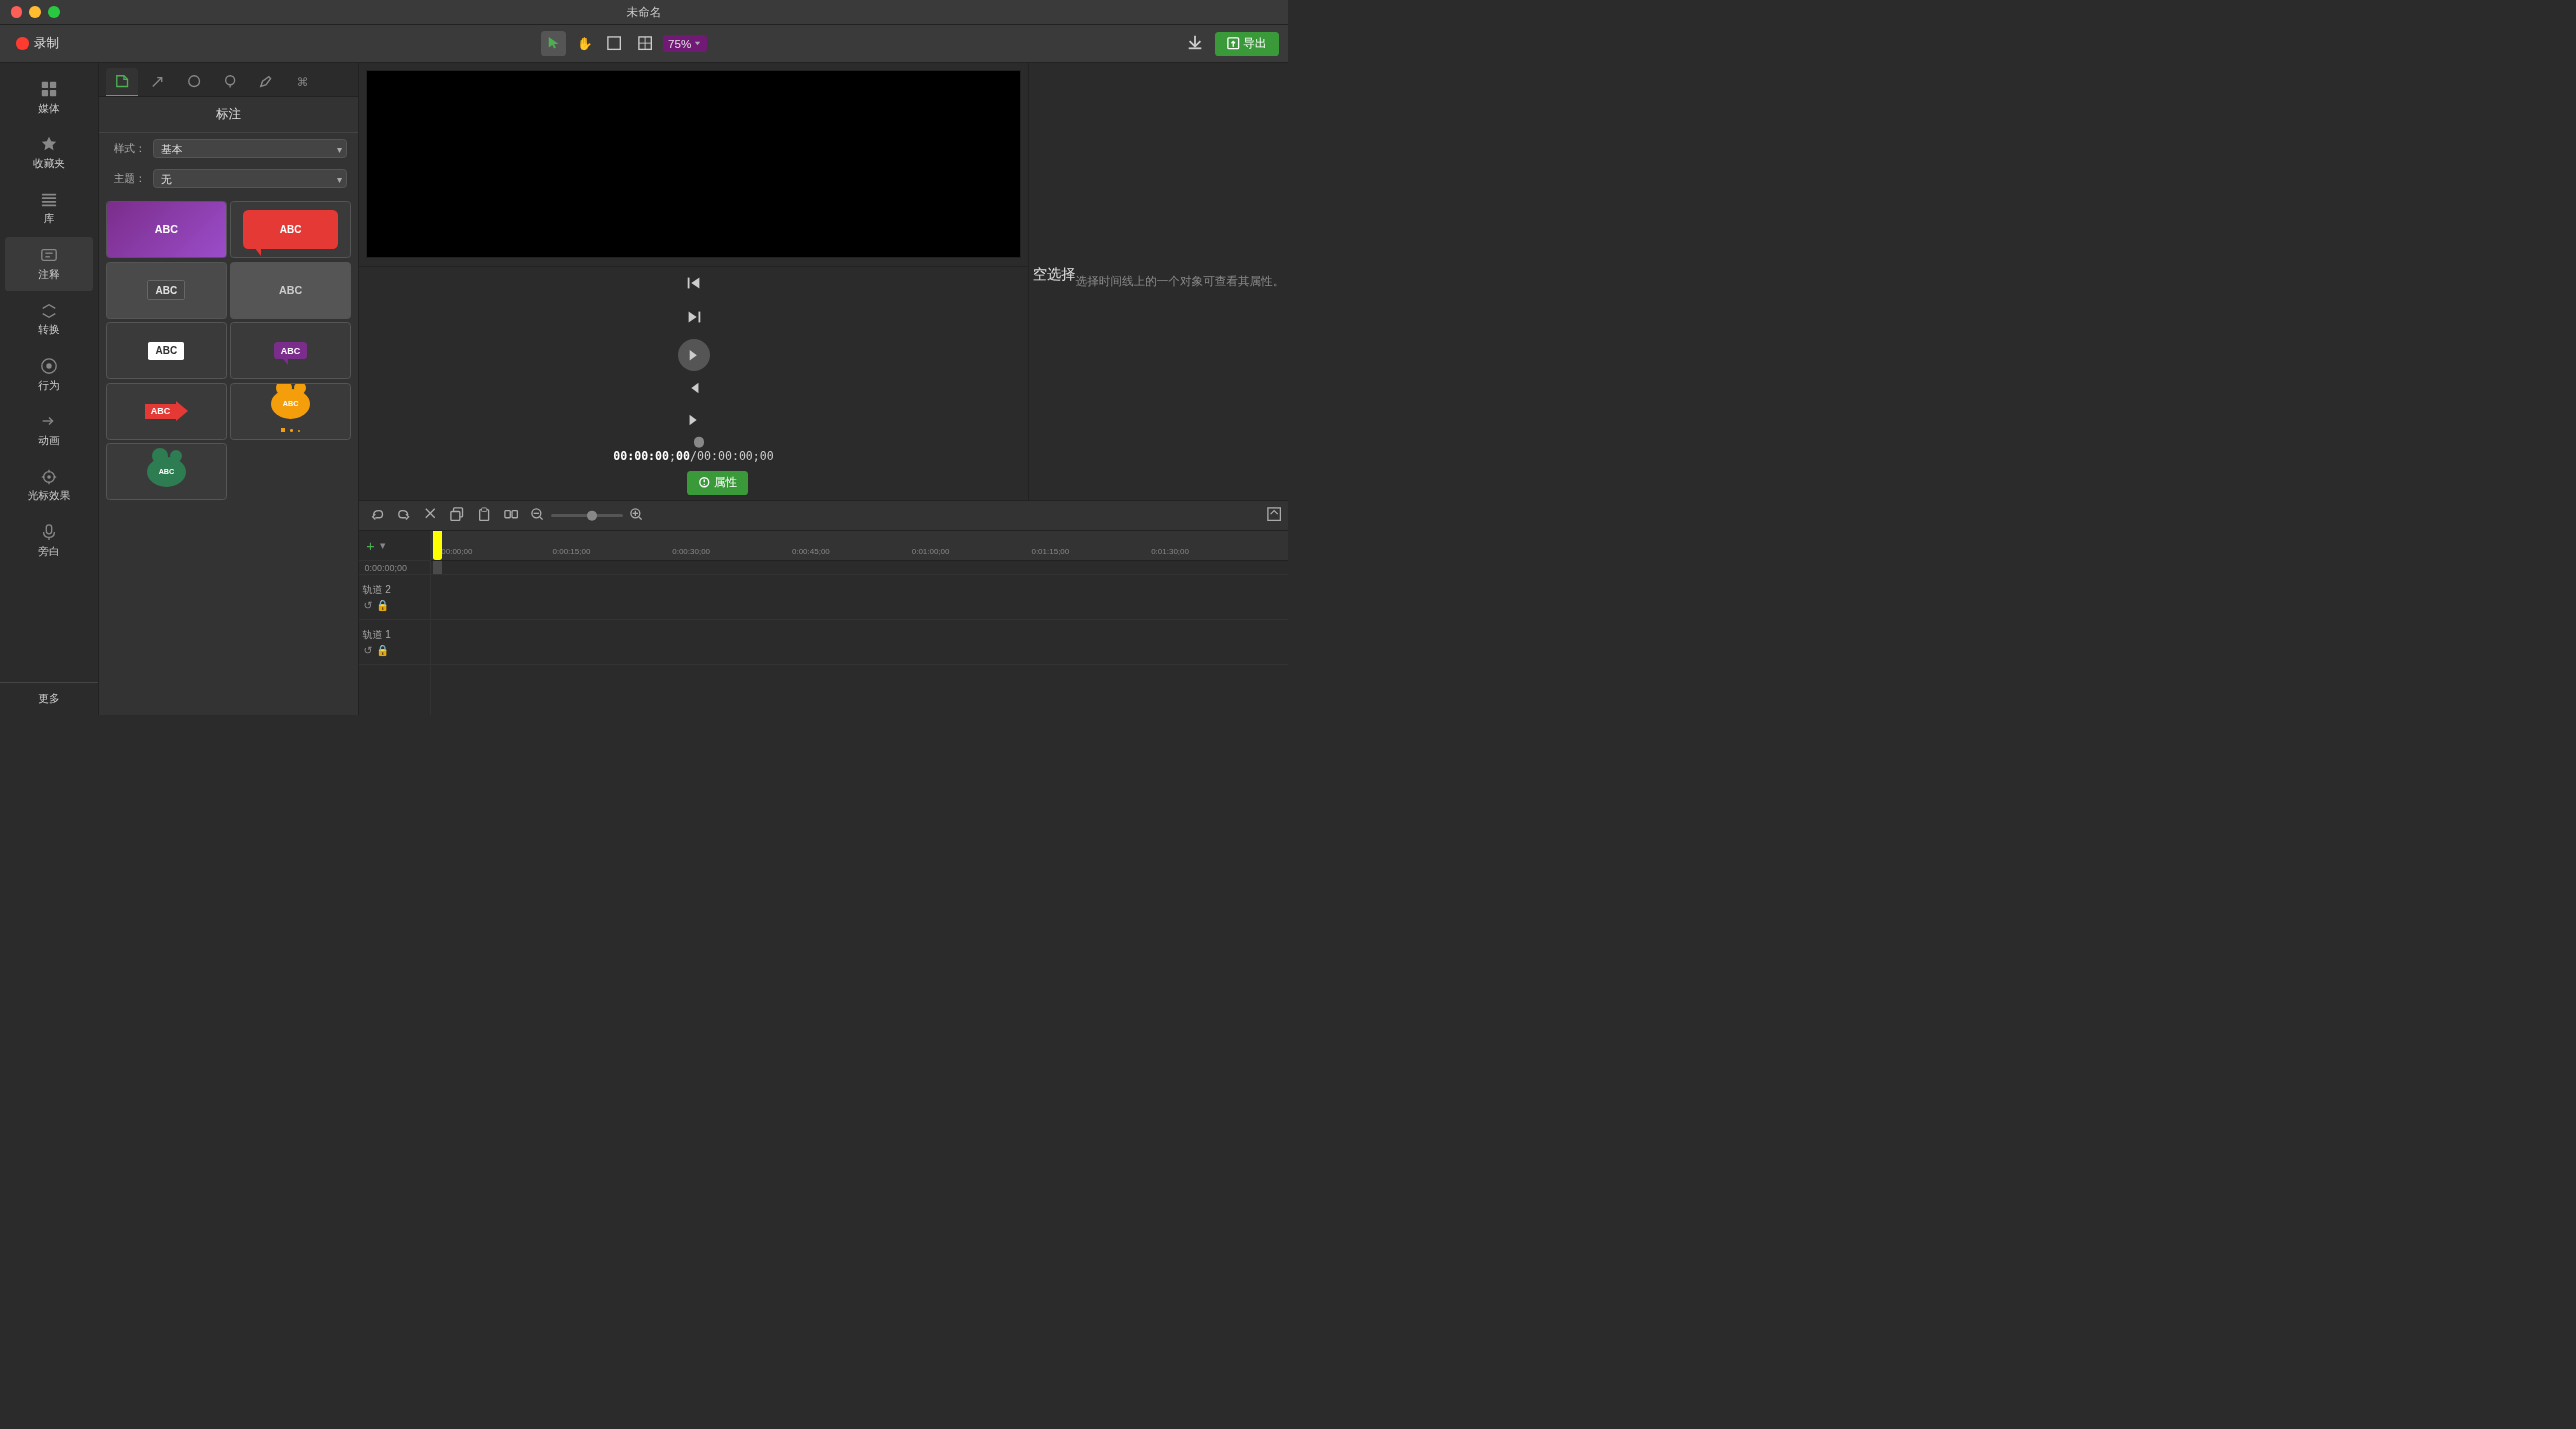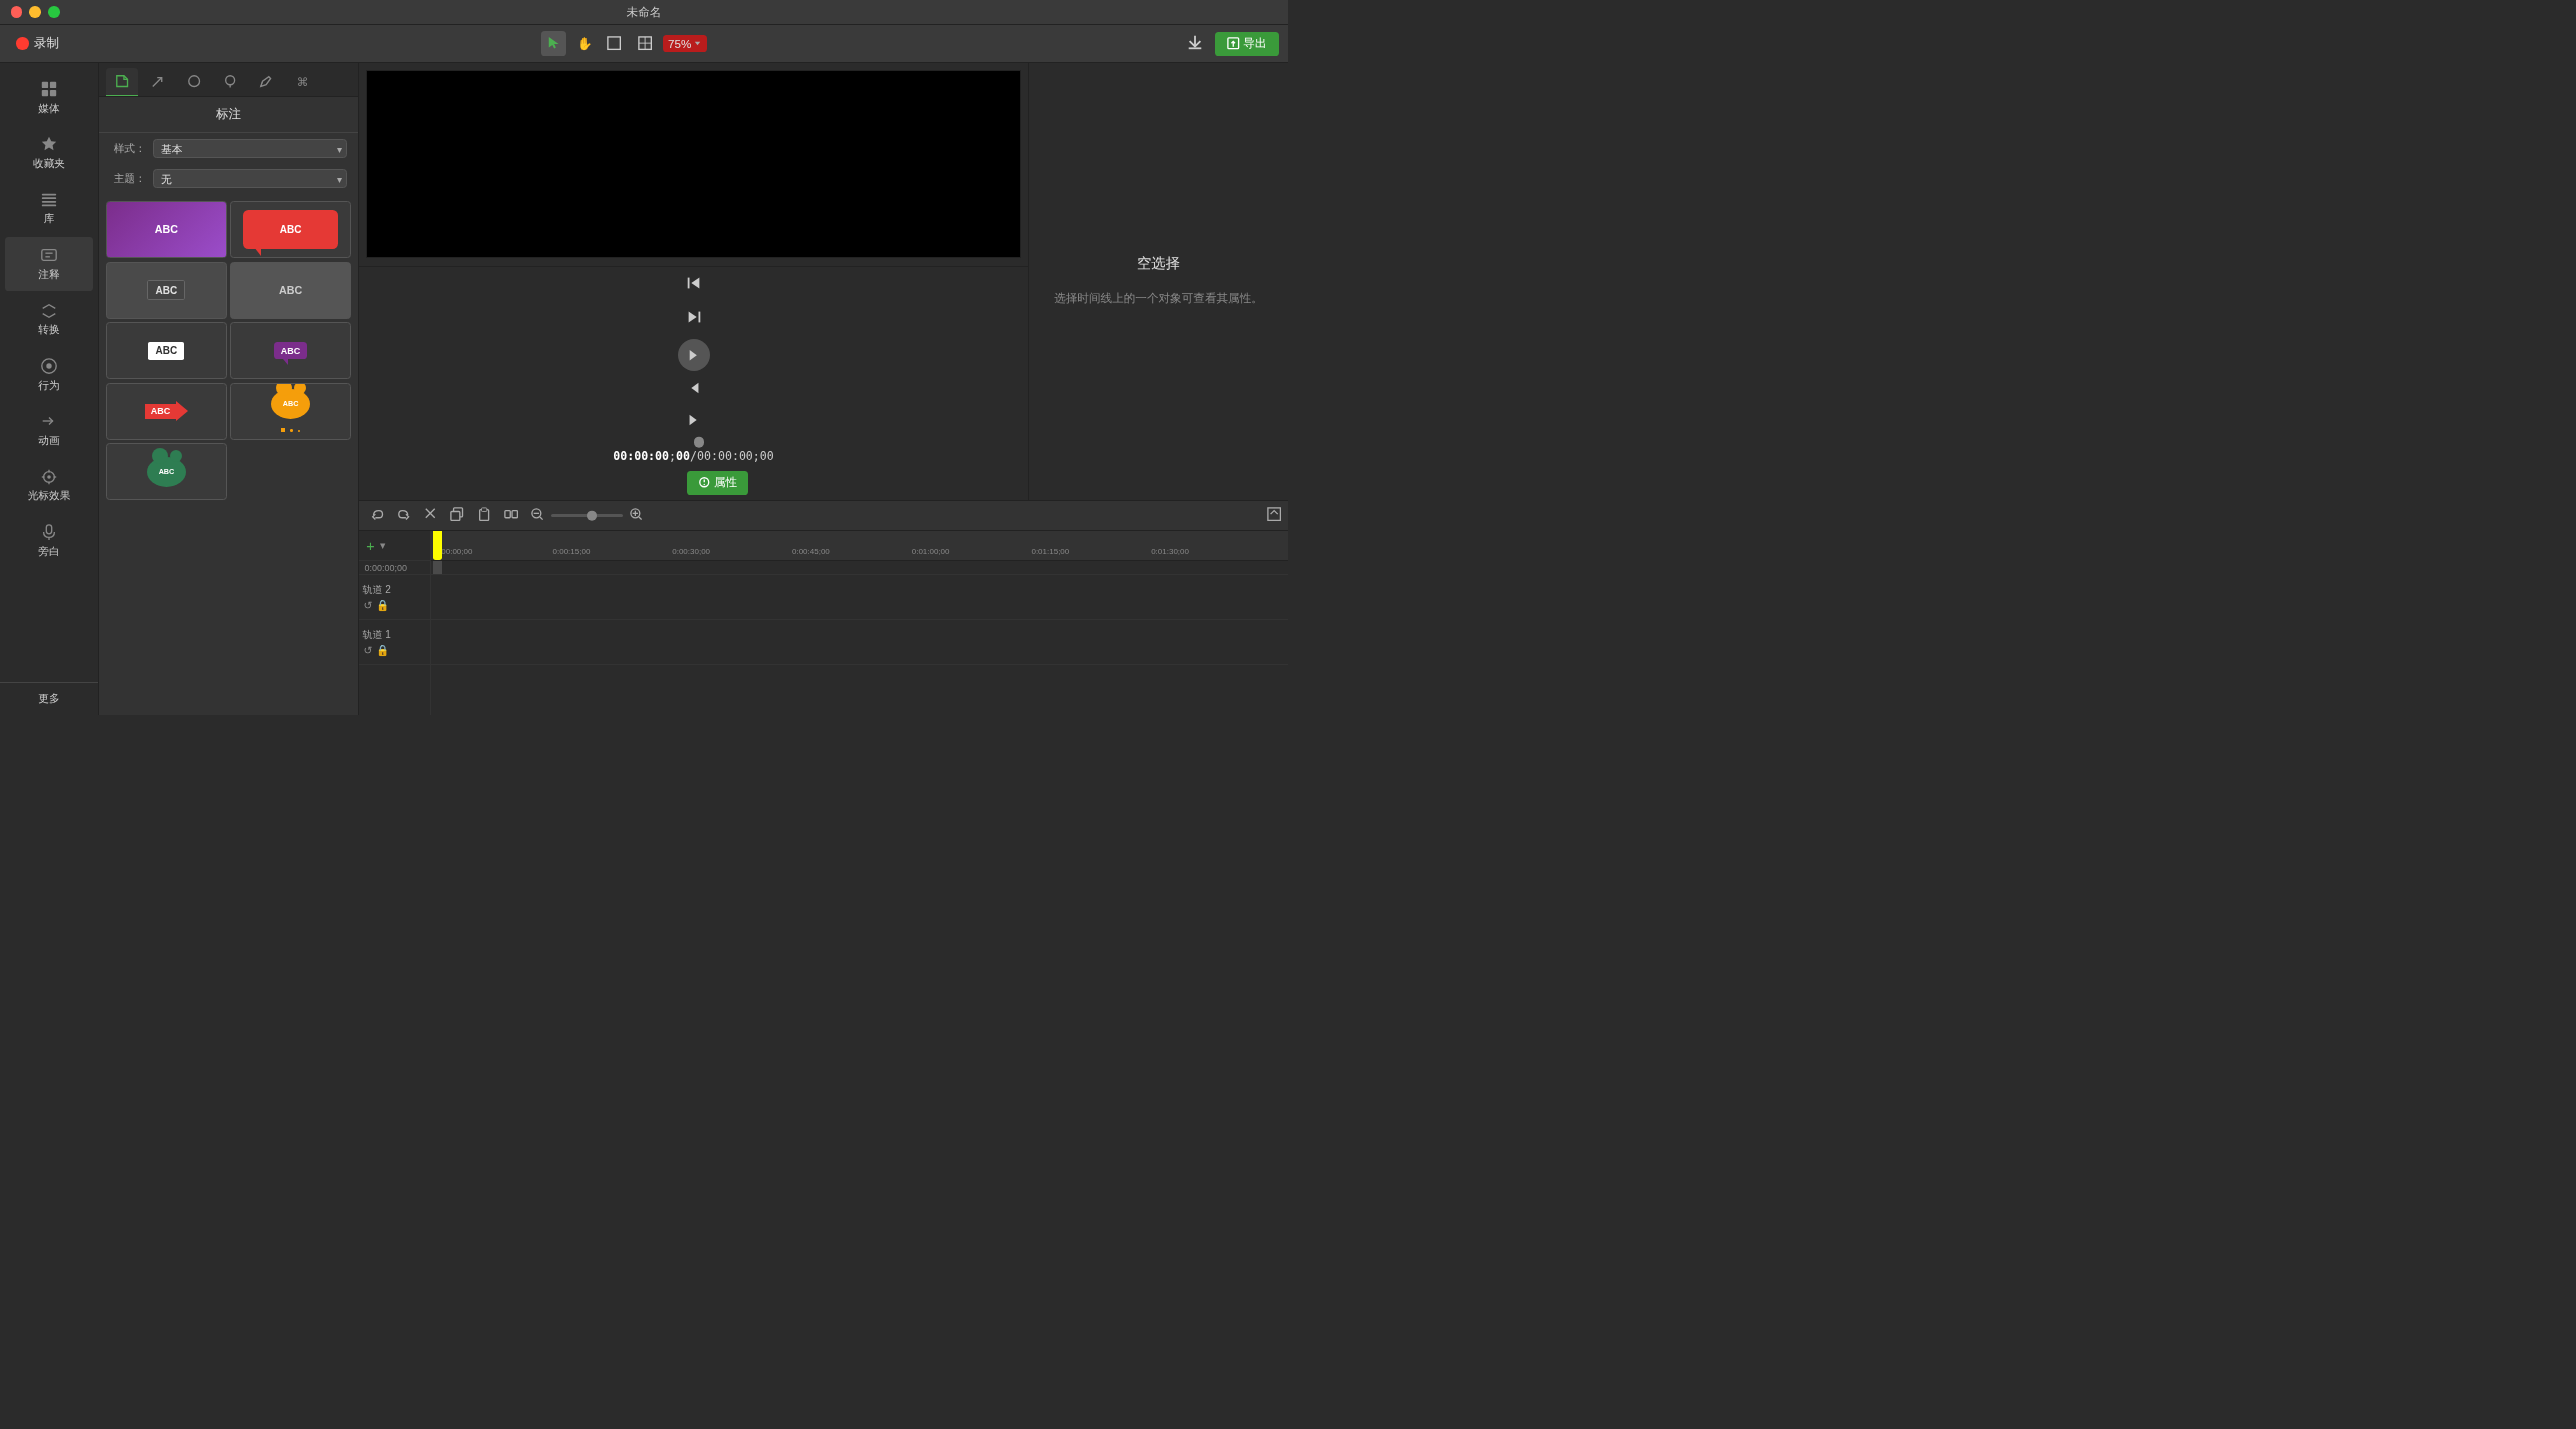--- a/index.html
+++ b/index.html
@@ -93,21 +93,21 @@
       align-items: center;
       justify-content: center;
       width: 25px;
       height: 25px;
     }
     .tool-icon-btn.active { background: #555; }
     .zoom-control {
       display: flex;
       align-items: center;
       gap: 1.8px;
-      background: #b91c1c;
+      background: #701a75;
       border-radius: 3.6px;
       padding: 1.8px 5.4px;
       font-size: 11.6px;
       color: #e0e0e0;
     }
     .toolbar-right {
       display: flex;
       align-items: center;
       gap: 7.2px;
     }
@@ -359,21 +359,21 @@
       gap: 3.6px;
       margin-left: 48px;
     }
 
     
     #right-panel {
       width: 260px;
       background: #2b2b2b;
       border-left: 0.9px solid #222;
       display: flex;
-      flex-direction: column;
+      flex-direction: row;
       align-items: center;
       justify-content: center;
     }
     .right-title {
       font-size: 14.3px;
       color: #e0e0e0;
       margin-bottom: 14.3px;
     }
     .right-hint {
       font-size: 11.6px;

